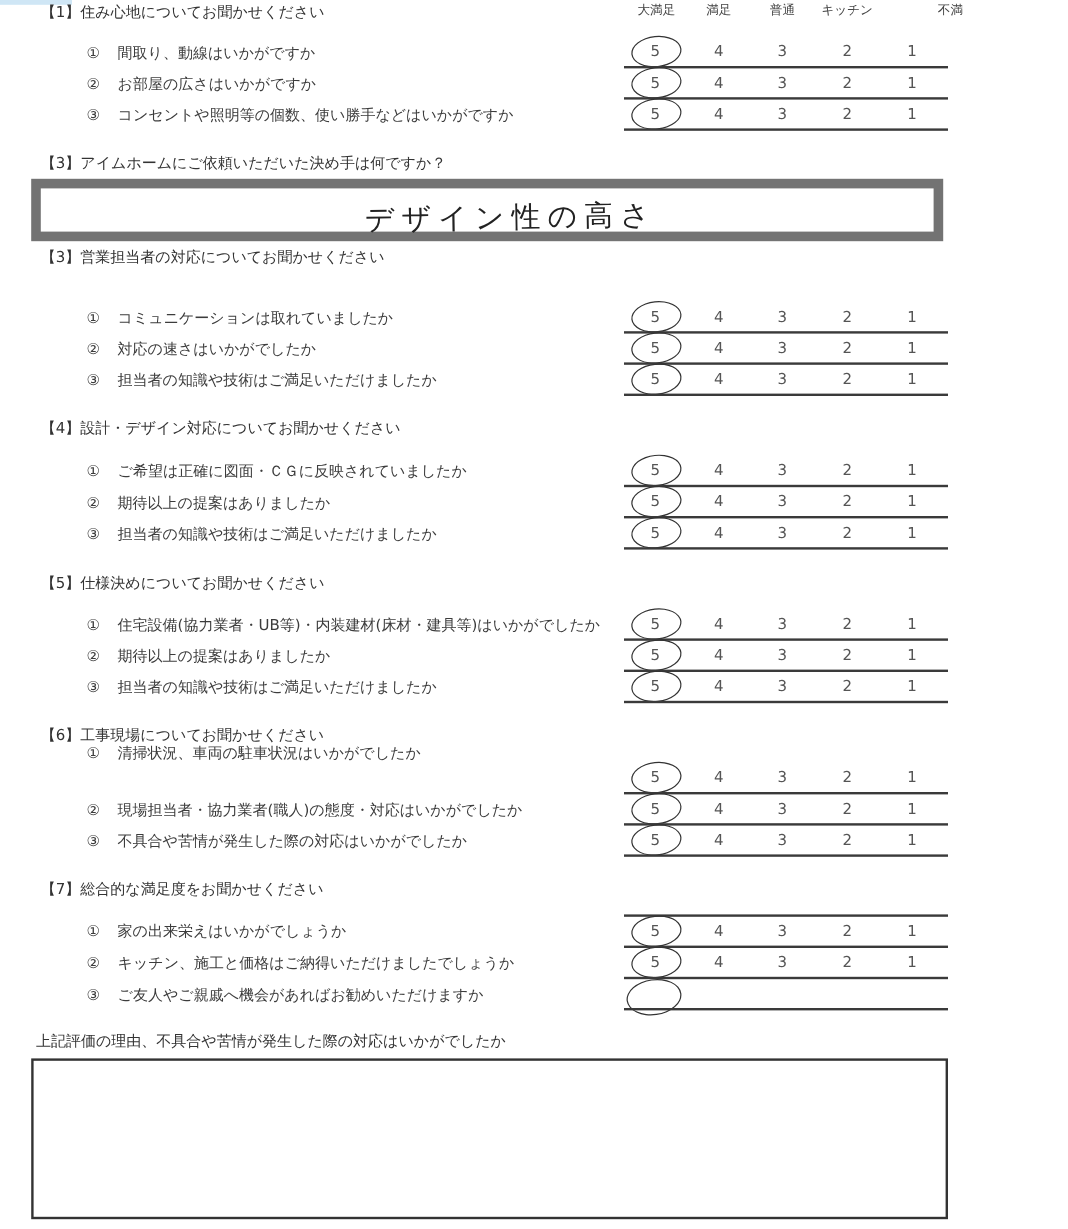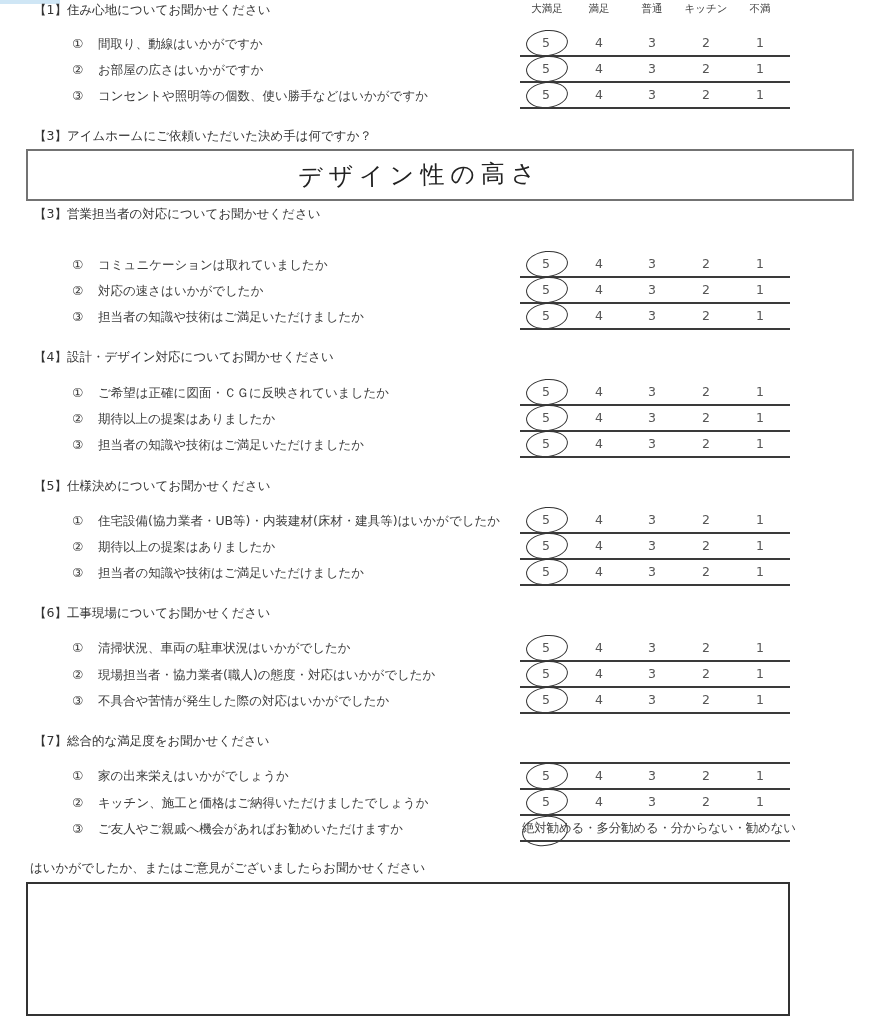--- a/index.html
+++ b/index.html
@@ -45,22 +45,22 @@
   }
   .text-row .line {
     position: absolute; left: 0; right: 0; bottom: 0; height: 2px; background: #3a3a3a;
   }
   .text-row .opts { position: absolute; top: 4px; left: 2px; letter-spacing: -0.2px; }
   .text-row .circle {
     position: absolute; top: 0px; left: 2px; width: 44px; height: 28px;
     border: 1.6px solid #333; border-radius: 50%; transform: rotate(-8deg);
   }
   .answer-box {
-    position: absolute; left: 26px; top: 149px; width: 828px; height: 52px;
-    border: 2px solid #737373; box-sizing: border-box;
+    position: absolute; left: 26px; top: 149px; width: 760px; height: 52px;
+    border: 8px solid #737373; box-sizing: border-box;
   }
   .handwritten {
     position: absolute; left: 270px; top: 8px; font-size: 24px; color: #222;
     font-family: "DejaVu Serif", serif; letter-spacing: 6px;
     transform: rotate(-1deg);
   }
   .comment-label {
     position: absolute; left: 30px; top: 860px; font-size: 12.5px; color: #333;
     white-space: nowrap;
   }
@@ -72,21 +72,21 @@
 </head>
 <body>
 
 <div class="topbar"></div>
 
 <div class="header-row">
   <span class="hdr" style="left:519px">大満足</span>
   <span class="hdr" style="left:571px">満足</span>
   <span class="hdr" style="left:624px">普通</span>
   <span class="hdr" style="left:678px">キッチン</span>
-  <span class="hdr" style="left:732px">不満</span>
+  <span class="hdr" style="left:764px">不満</span>
 </div>
 
 <div class="section-title" style="top:2px">【1】住み心地についてお聞かせください</div>
 <div class="q-label" style="top:36px">
   <span class="q-num">①</span><span>間取り、動線はいかがですか</span>
 </div>
 <div class="q-label" style="top:62px">
   <span class="q-num">②</span><span>お部屋の広さはいかがですか</span>
 </div>
 <div class="q-label" style="top:88px">
@@ -237,21 +237,21 @@
   <span class="circle"></span>
   <span class="opt" style="left:6px">5</span>
   <span class="opt" style="left:59px">4</span>
   <span class="opt" style="left:112px">3</span>
   <span class="opt" style="left:166px">2</span>
   <span class="opt" style="left:220px">1</span>
   <span class="line"></span>
 </div>
 
 <div class="section-title" style="top:605px">【6】工事現場についてお聞かせください</div>
-<div class="q-label" style="top:640px">
+<div class="q-label" style="top:620px">
   <span class="q-num">①</span><span>清掃状況、車両の駐車状況はいかがでしたか</span>
 </div>
 <div class="q-label" style="top:667px">
   <span class="q-num">②</span><span>現場担当者・協力業者(職人)の態度・対応はいかがでしたか</span>
 </div>
 <div class="q-label" style="top:693px">
   <span class="q-num">③</span><span>不具合や苦情が発生した際の対応はいかがでしたか</span>
 </div>
 
 <div class="rating-row" style="top:636px">
@@ -306,18 +306,17 @@
   <span class="circle"></span>
   <span class="opt" style="left:6px">5</span>
   <span class="opt" style="left:59px">4</span>
   <span class="opt" style="left:112px">3</span>
   <span class="opt" style="left:166px">2</span>
   <span class="opt" style="left:220px">1</span>
   <span class="line"></span>
 </div>
 <div class="text-row" style="top:816px">
   <span class="circle"></span>
-  <span class="opts">絶対勧める・多分勧める・分からない・勧めない</span>
-  <span class="line"></span>
-</div>
-
-<div class="comment-label">はいかがでしたか、またはご意見がございましたらお聞かせください</div>
+  <span class="line"></span>
+</div>
+
+<div class="comment-label">上記評価の理由、不具合や苦情が発生した際の対応はいかがでしたか</div>
 <div class="comment-box"></div>
 
 </body></html>

